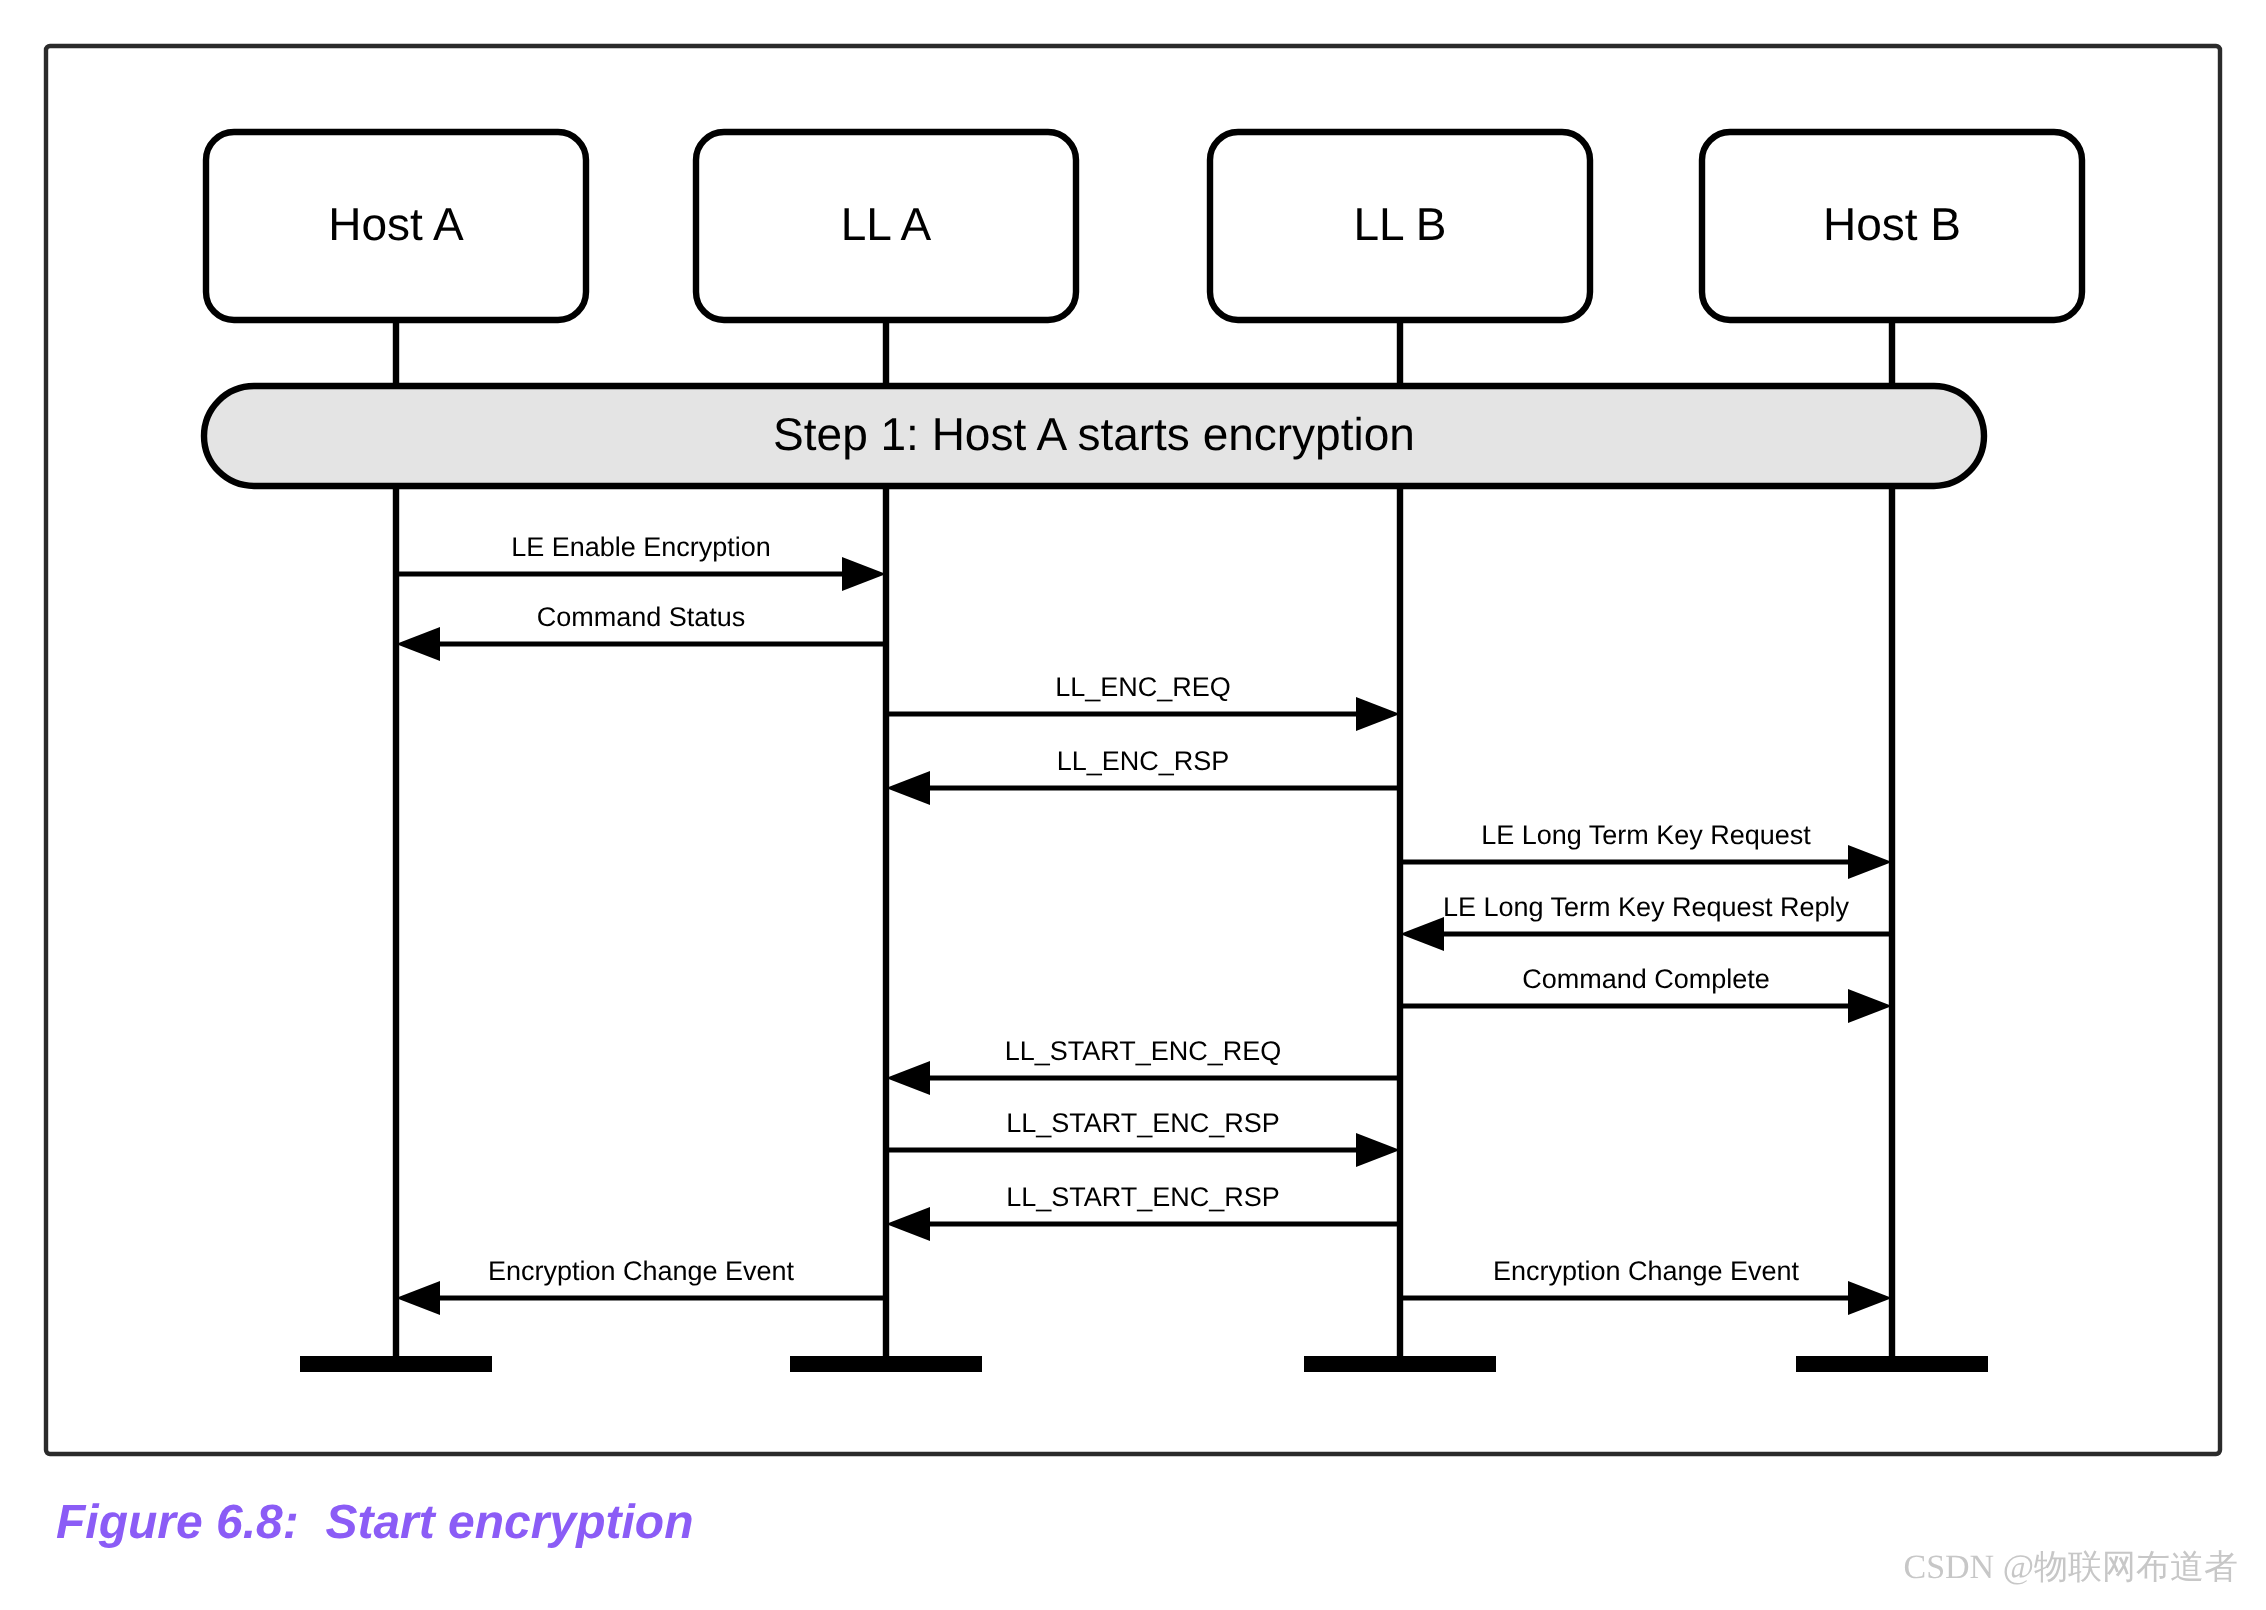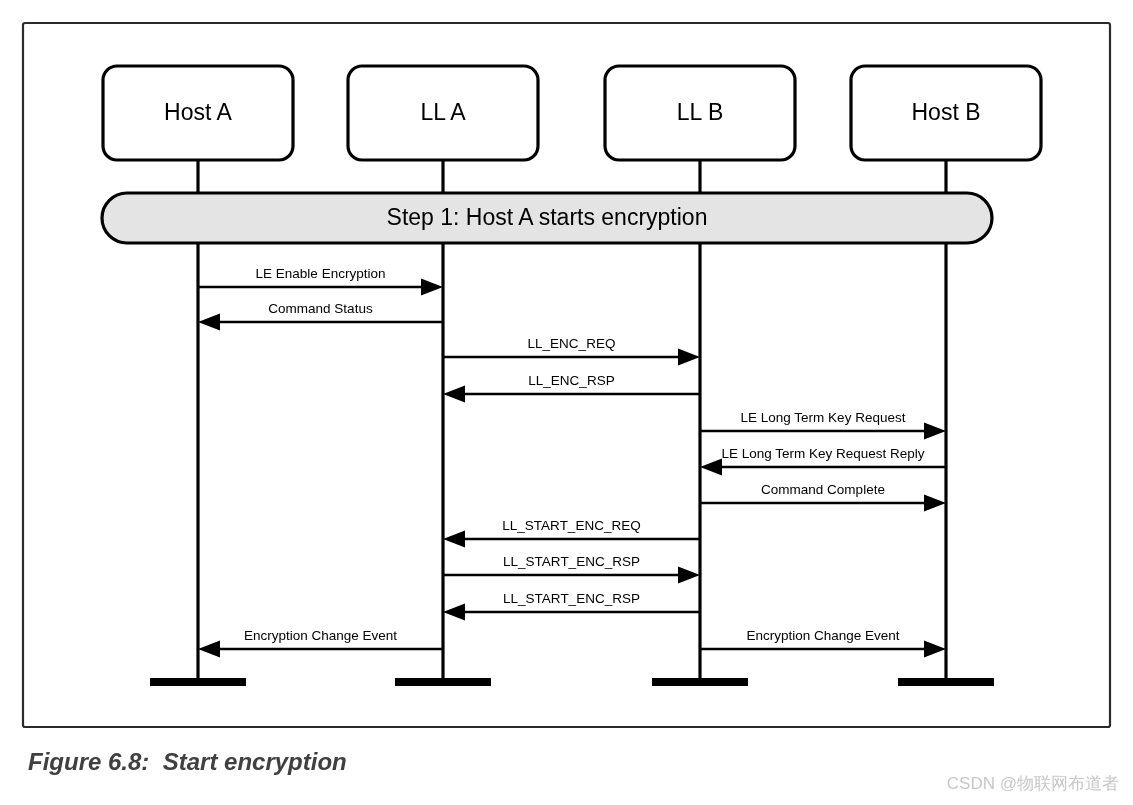--- a/index.html
+++ b/index.html
@@ -80,28 +80,28 @@
     text-anchor: middle;
   }
   .caption {
     position: absolute;
     left: 28px;
     top: 748px;
     font-family: "Liberation Sans", sans-serif;
     font-size: 24px;
     font-style: italic;
     font-weight: bold;
-    color: #404040;
+    color: #8b5cf6;
     white-space: pre;
   }
   .watermark {
     position: absolute;
     right: 14px;
     top: 772px;
-    font-family: Liberation Sans, sans-serif;
+    font-family: Liberation Serif, serif;
     font-size: 17px;
     color: #c7c7c7;
     white-space: pre;
   }
 </style>
 </head>
 <body>
 
 <div id="root">
 

